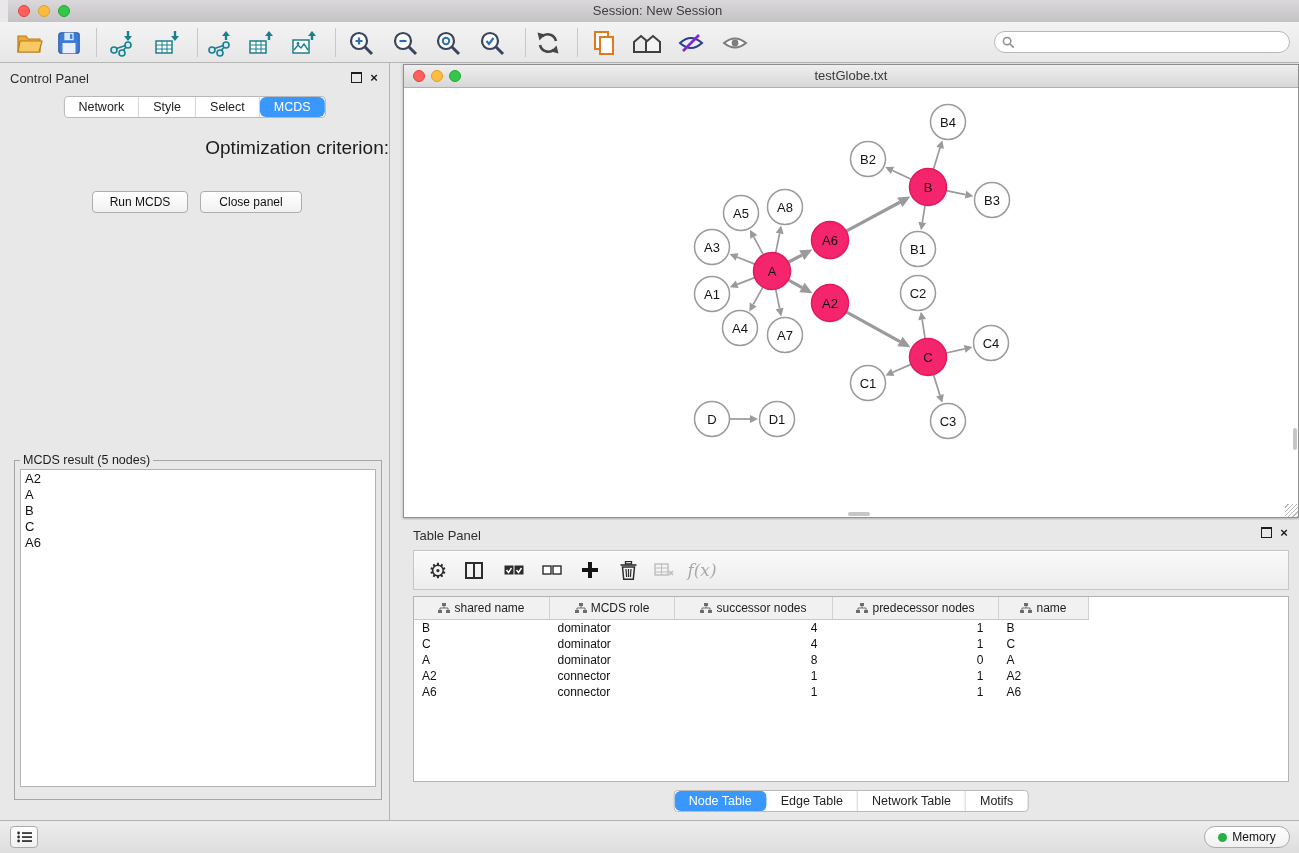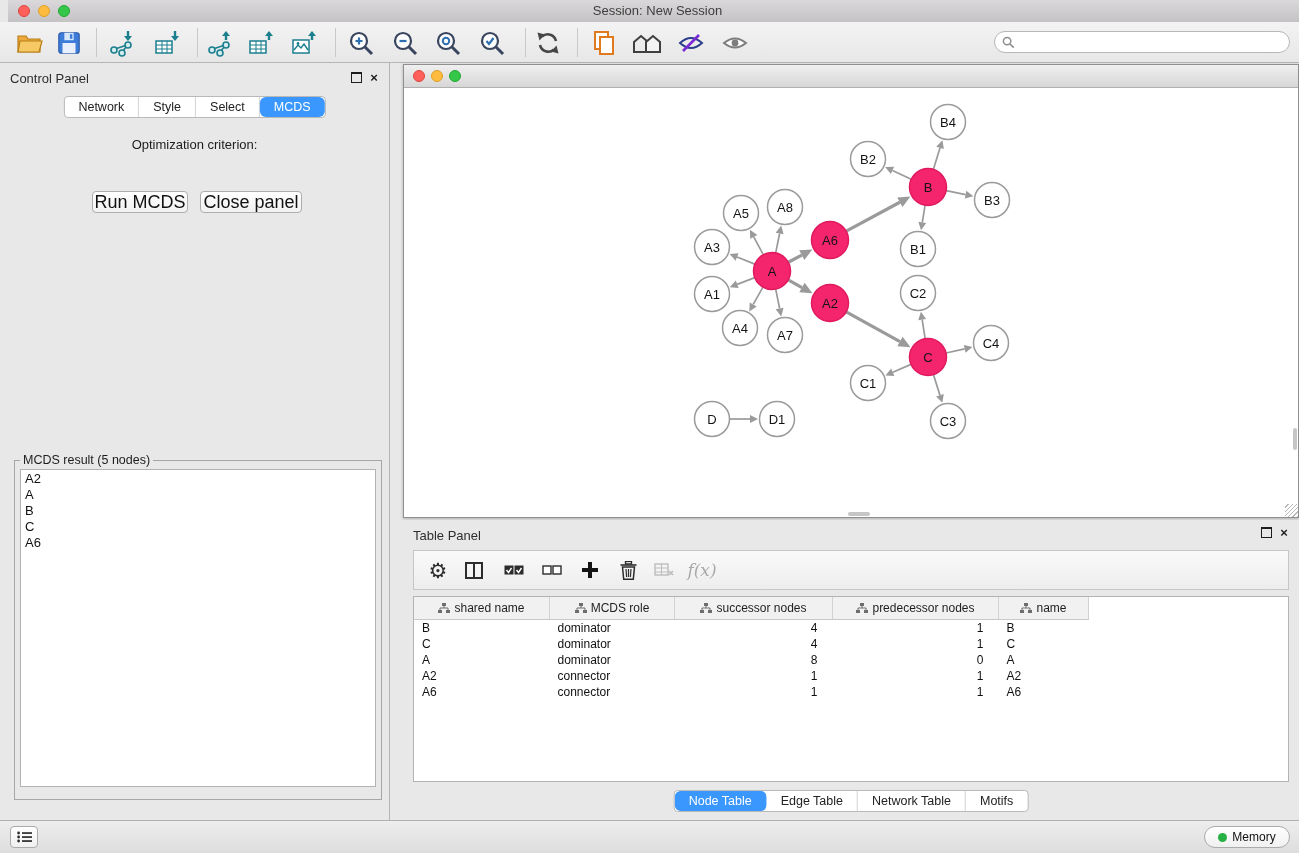--- a/index.html
+++ b/index.html
@@ -32,33 +32,33 @@
   .panel-header-text{position:absolute;left:10px;top:8px;font-size:13px;color:#2e2e2e;}
   .panel-btn{position:absolute;top:7px;width:14px;height:14px;display:flex;
     align-items:center;justify-content:center;font-size:13px;color:#1c1c1c;font-weight:bold;}
   .float-glyph{width:9px;height:8px;border:1px solid #1c1c1c;border-top-width:2px;display:inline-block;}
   .tabstrip{display:inline-flex;background:#fff;border:1px solid #b9b9b9;
     border-radius:4px;overflow:hidden;}
   .tabstrip .tab{padding:3px 14px;font-size:12.5px;color:#222;border-right:1px solid #d4d4d4;}
   .tabstrip .tab:last-child{border-right:none;}
   .tabstrip .tab.active{background:#3a97fd;color:#fff;border-radius:6px;border-right-color:#3a97fd;}
   .cp-tabs-wrap{position:absolute;top:33px;left:50%;transform:translateX(-50%);}
-  .opt-label{position:absolute;left:0;right:0;top:74px;text-align:center;font-size:13px;color:#1d1d1d;}
+  .opt-label{position:absolute;left:0;right:0;top:74px;text-align:right;font-size:19px;color:#1d1d1d;}
   .combo{position:absolute;left:43px;top:94px;width:312px;height:23px;background:#fff;
     border:1px solid #ababab;border-radius:4px;box-sizing:border-box;font-size:13px;}
   .combo .combo-text{position:absolute;left:8px;top:3px;color:#111;}
   .combo .stepper{position:absolute;right:1px;top:1px;bottom:1px;width:18px;border-radius:0 3px 3px 0;
     background:linear-gradient(#74b6fc,#3a8cfa);display:flex;flex-direction:column;
     align-items:center;justify-content:center;gap:2px;}
   .arr-up{width:0;height:0;border-left:3.5px solid transparent;border-right:3.5px solid transparent;
     border-bottom:4px solid #fff;}
   .arr-dn{width:0;height:0;border-left:3.5px solid transparent;border-right:3.5px solid transparent;
     border-top:4px solid #fff;}
   .push-btn{position:absolute;top:128px;height:22px;background:linear-gradient(#ffffff,#f1f1f1);
-    border:1px solid #adadad;border-radius:4px;font-size:18px;color:#111;
+    border:1px solid #adadad;border-radius:4px;font-size:12px;color:#111;
     display:flex;align-items:center;justify-content:center;box-sizing:border-box;}
   .result-group{position:absolute;left:14px;top:390px;width:368px;height:347px;
     border:1px solid #a6a6a6;margin:0;padding:2px 5px 14px 5px;box-sizing:border-box;}
   .result-group legend{font-size:12.5px;color:#1d1d1d;padding:0 3px;}
   .result-list{background:#fff;border:1px solid #b3b3b3;width:100%;height:318px;
     box-sizing:border-box;overflow:hidden;padding:1px 0 0 4px;}
   .result-item{font-size:13px;line-height:16px;color:#111;}
   
   .net-window{position:absolute;left:403px;top:64px;width:896px;height:454px;
     border:1px solid #8f8f8f;background:#fff;box-sizing:border-box;box-shadow:0 1px 3px rgba(0,0,0,.25);}
@@ -292,20 +292,21 @@
         <div class="result-item">A6</div>
       </div>
   </fieldset>
 </div>
 
 <div class="net-window">
   <div class="net-titlebar">
     <span class="tl red" style="left:9px;top:5px"></span>
     <span class="tl yellow" style="left:27px;top:5px"></span>
     <span class="tl green" style="left:45px;top:5px"></span>
+    <div class="title">testGlobe.txt</div>
   </div>
   <div class="net-canvas">
     <svg id="graph-svg" width="894" height="430" viewBox="0 0 894 430">
         <line x1="359.2795204830365" y1="166.6842641295521" x2="349.7271863220549" y2="148.8121550541672" stroke="#9a9a9a" stroke-width="1.7"></line>
         <polygon points="345.95616815255715,141.75670170478432 353.2549129967463,146.92664596941833 346.1994596473634,150.69766413891605" fill="#9a9a9a"></polygon>
         <line x1="371.6826085993669" y1="164.870234587732" x2="375.62538204416717" y2="145.45965762871546" stroke="#9a9a9a" stroke-width="1.7"></line>
         <polygon points="377.217861438488,137.61975907205903 379.5453313224954,146.25589732587588 371.70543276583896,144.66341793155505" fill="#9a9a9a"></polygon>
         <line x1="350.8231812186227" y1="176.12927248744907" x2="333.068870653902" y2="169.0275482615608" stroke="#9a9a9a" stroke-width="1.7"></line>
         <polygon points="325.64105712681993,166.05642285072798 334.55443335931847,165.31364149801976 331.5833079484856,172.74145502510186" fill="#9a9a9a"></polygon>
         <line x1="350.72569682991207" y1="189.62181621520037" x2="333.21114516715534" y2="196.33572768592379" stroke="#9a9a9a" stroke-width="1.7"></line>

